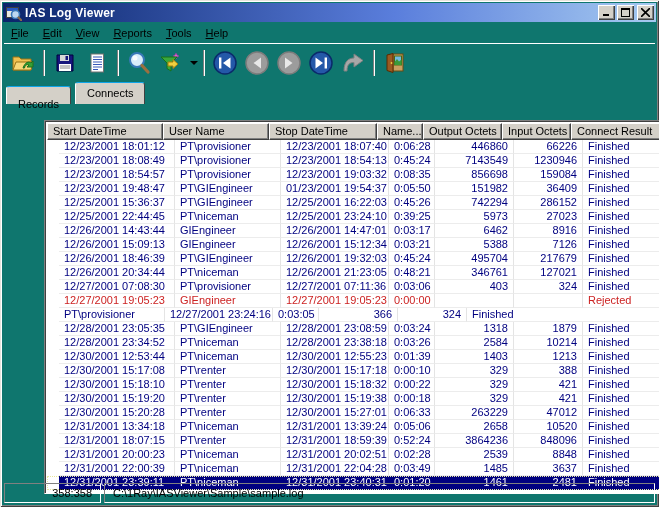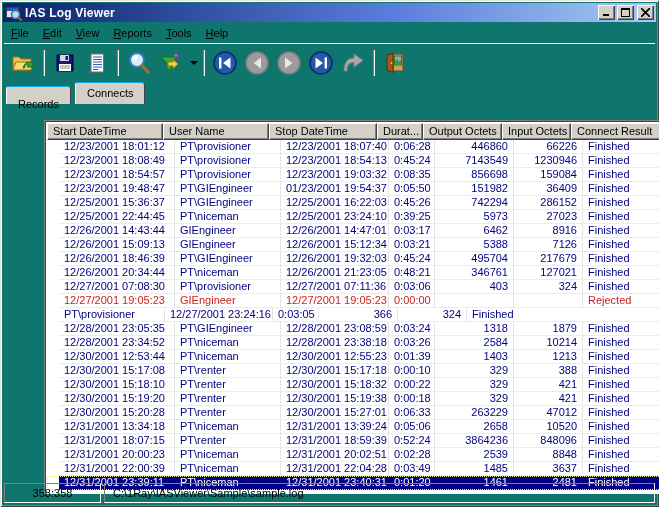--- a/index.html
+++ b/index.html
@@ -88,21 +88,21 @@
   .tri-up{width:0;height:0;border-left:4px solid transparent;border-right:4px solid transparent;border-bottom:5px solid #000;}
   .tri-down{width:0;height:0;border-left:4px solid transparent;border-right:4px solid transparent;border-top:5px solid #000;}
   .sthumb{position:absolute;left:0;width:16px;height:22px;bottom:17px;background:#d4d0c8;
     box-shadow:inset 1px 1px 0 #ffffff, inset -1px -1px 0 #404040, inset -2px -2px 0 #808080;}
   
   .statusbar{position:absolute;left:4px;right:4px;bottom:4px;height:20px;display:flex;gap:3px;align-items:stretch;}
   .spanel{
     border:1px solid;border-color:#808080 #ffffff #ffffff #808080;
     padding:2px 8px;line-height:14px;white-space:nowrap;overflow:hidden;
   }
-  .spanel.count{width:97px;text-align:center;flex:0 0 auto;}
+  .spanel.count{width:97px;text-align:right;flex:0 0 auto;}
   .spanel.path{flex:1 1 auto;}
   svg{display:block;}
 </style>
 </head>
 <body>
 
 <div class="window">
 
   <div class="titlebar">
     <span class="app-icon">
@@ -267,21 +267,21 @@
       <span>Connects</span>
     </div>
   </div>
 
   <div class="tablewrap">
     <div class="grid">
       <div class="thead">
           <div class="hcell c0">Start DateTime</div>
           <div class="hcell c1">User Name</div>
           <div class="hcell c2">Stop DateTime</div>
-          <div class="hcell c3">Durat...</div>
+          <div class="hcell c3">Name...</div>
           <div class="hcell c4">Output Octets</div>
           <div class="hcell c5">Input Octets</div>
           <div class="hcell c6">Connect Result</div>
         </div>
       <div class="tbody">
           <div class="trow">
             <div class="tcell c0">12/23/2001 18:01:12</div>
             <div class="tcell c1">PT\provisioner</div>
             <div class="tcell c2">12/23/2001 18:07:40</div>
             <div class="tcell c3">0:06:28</div>

